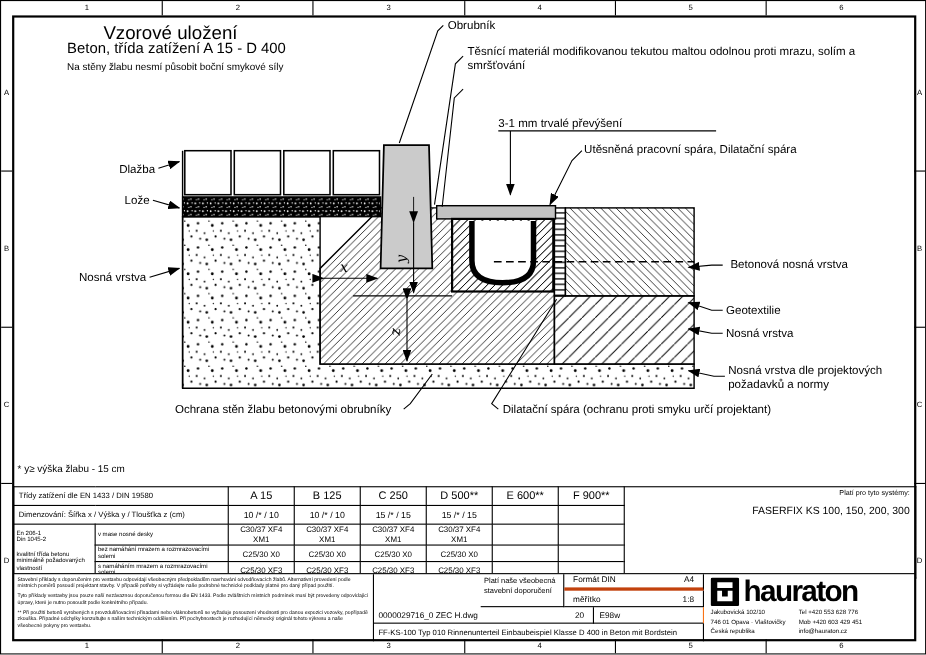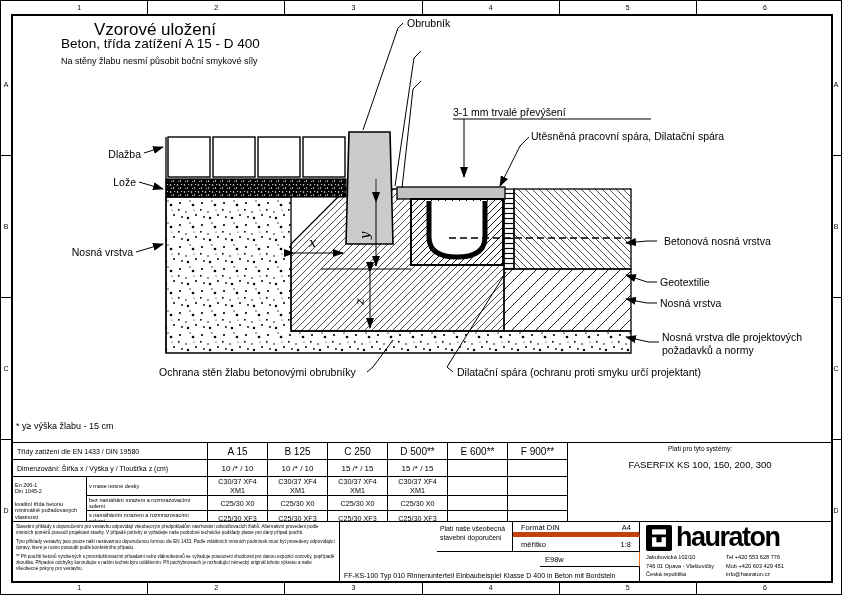--- a/index.html
+++ b/index.html
@@ -44,32 +44,32 @@
   .a-note{left:15px;top:420px;font-size:9px;}
 
   
   .spec{position:absolute;left:11px;top:441px;width:820px;z-index:3;border-collapse:collapse;table-layout:fixed;background:#fff;}
   .spec td{border:1px solid #000;padding:0 2px;vertical-align:middle;text-align:center;overflow:hidden;}
   .spec .lab{text-align:left;padding-left:4px;font-size:7px;}
   .spec .cls{font-size:10px;}
   .spec .dimv{font-size:8px;}
   .spec .conc{font-size:7.2px;}
   .spec .tiny{font-size:5.5px;text-align:left;padding-left:2px;line-height:1.15;}
-  .spec .sys{vertical-align:top;text-align:center;padding:2px 5px;}
+  .spec .sys{vertical-align:top;text-align:right;padding:2px 5px;}
   .spec .sys .sl{font-size:6.5px;display:block;}
   .spec .sys .sv{font-size:9.5px;display:block;margin-top:7px;}
 
   
   .tb{position:absolute;left:11px;top:520px;width:820px;height:61px;z-index:3;background:#fff;border-top:1px solid #000;}
   .tb > div{position:absolute;box-sizing:border-box;}
   .tb-disc{left:0;top:0;width:328px;height:61px;border-right:1px solid #000;padding:2px 4px;font-size:4.6px;line-height:1.3;overflow:hidden;}
   .tb-disc p{margin:0 0 3px 0;}
   .tb-datum{left:328px;top:0;width:97px;height:30px;border-right:1px solid #000;border-bottom:1px solid #000;display:flex;align-items:center;justify-content:center;gap:5px;font-size:7.5px;}
   .tb-plati{left:425px;top:0;width:76px;height:30px;border-right:1px solid #000;border-bottom:1px solid #000;font-size:6.8px;padding:3px;line-height:1.3;}
-  .tb-format{left:501px;top:0;width:127px;height:15px;border-right:1px solid #000;border-bottom:5px solid #c2410c;display:flex;align-items:center;justify-content:space-between;padding:0 8px;font-size:7.5px;}
+  .tb-format{left:501px;top:0;width:127px;height:15px;border-right:1px solid #000;border-bottom:3px solid #c2410c;display:flex;justify-content:space-between;padding:0 8px;font-size:7.5px;}
   .tb-scale{left:501px;top:15px;width:127px;height:15px;border-right:1px solid #000;border-bottom:1px solid #000;display:flex;align-items:center;justify-content:space-between;padding:0 8px;font-size:7.5px;gap:28px;}
   .tb-file{left:328px;top:30px;width:200px;height:15px;border-right:1px solid #000;border-bottom:1px solid #000;display:flex;align-items:center;justify-content:space-between;padding:0 8px 0 4px;font-size:7.5px;}
   .tb-code{left:528px;top:30px;width:100px;height:15px;border-right:1px solid #f97316;border-bottom:1px solid #000;display:flex;align-items:center;padding-left:5px;font-size:7.5px;}
   .tb-desc{left:328px;top:45px;width:300px;height:16px;border-right:1px solid #000;display:flex;align-items:center;padding-left:4px;font-size:7px;white-space:nowrap;overflow:hidden;}
   .tb-logo{left:628px;top:0;width:192px;height:61px;padding:2px 6px;}
   .logo-row{display:flex;align-items:flex-end;gap:4px;}
   .logo-word{font-size:27px;font-weight:800;letter-spacing:-1.5px;line-height:1;}
   .addr-row{display:flex;gap:12px;margin-top:2px;font-size:5.6px;line-height:1.55;}
 
   svg.draw{position:absolute;left:0;top:0;z-index:1;}
@@ -210,20 +210,21 @@
       <path d="M366,371 L372,366 L392,339"></path>
       <path d="M452,371 L446,366 L505,271"></path>
     </g>
   </svg>
 
   <div class="lbl title1">Vzorové uložení</div>
   <div class="lbl title2">Beton, třída zatížení A 15  - D 400</div>
   <div class="lbl subtitle">Na stěny žlabu nesmí působit boční smykové síly</div>
 
   <div class="lbl a-obrubnik">Obrubník</div>
+  <div class="lbl a-tesnici wrap">Těsnící materiál modifikovanou tekutou maltou odolnou proti mrazu, solím a smršťování</div>
   <div class="lbl a-prevyseni">3-1 mm trvalé převýšení</div>
   <div class="lbl a-utesnena">Utěsněná pracovní spára, Dilatační spára</div>
   <div class="lbl a-dlazba">Dlažba</div>
   <div class="lbl a-loze">Lože</div>
   <div class="lbl a-nosna-left">Nosná vrstva</div>
   <div class="lbl a-betonova">Betonová nosná vrstva</div>
   <div class="lbl a-geotextilie">Geotextilie</div>
   <div class="lbl a-nosna-right">Nosná vrstva</div>
   <div class="lbl a-nosna-proj">Nosná vrstva dle projektových požadavků a normy</div>
   <div class="lbl a-ochrana">Ochrana stěn žlabu betonovými obrubníky</div>
@@ -308,20 +309,24 @@
     </div>
     <div class="tb-plati">Platí naše všeobecná stavební doporučení</div>
     <div class="tb-format">
       <span>Formát DIN</span>
       <span>A4</span>
     </div>
     <div class="tb-scale">
       <span>měřítko</span>
       <span>1:8</span>
     </div>
+    <div class="tb-file">
+      <span>0000029716_0 ZEC H.dwg</span>
+      <span>20</span>
+    </div>
     <div class="tb-code">E98w</div>
     <div class="tb-desc">FF-KS-100 Typ 010 Rinnenunterteil Einbaubeispiel Klasse D 400 in Beton mit Bordstein</div>
     <div class="tb-logo">
       <div class="logo-row">
         <svg width="26" height="26" viewBox="0 0 30 30">
           <rect x="0" y="0" width="30" height="30" rx="2" fill="#000"></rect>
           <rect x="7" y="5" width="16" height="6" fill="#fff"></rect>
           <path d="M7,14 v11 h16 v-11 h-5 v6 h-6 v-6 z" fill="#fff"></path>
         </svg>
         <span class="logo-word">hauraton</span>

